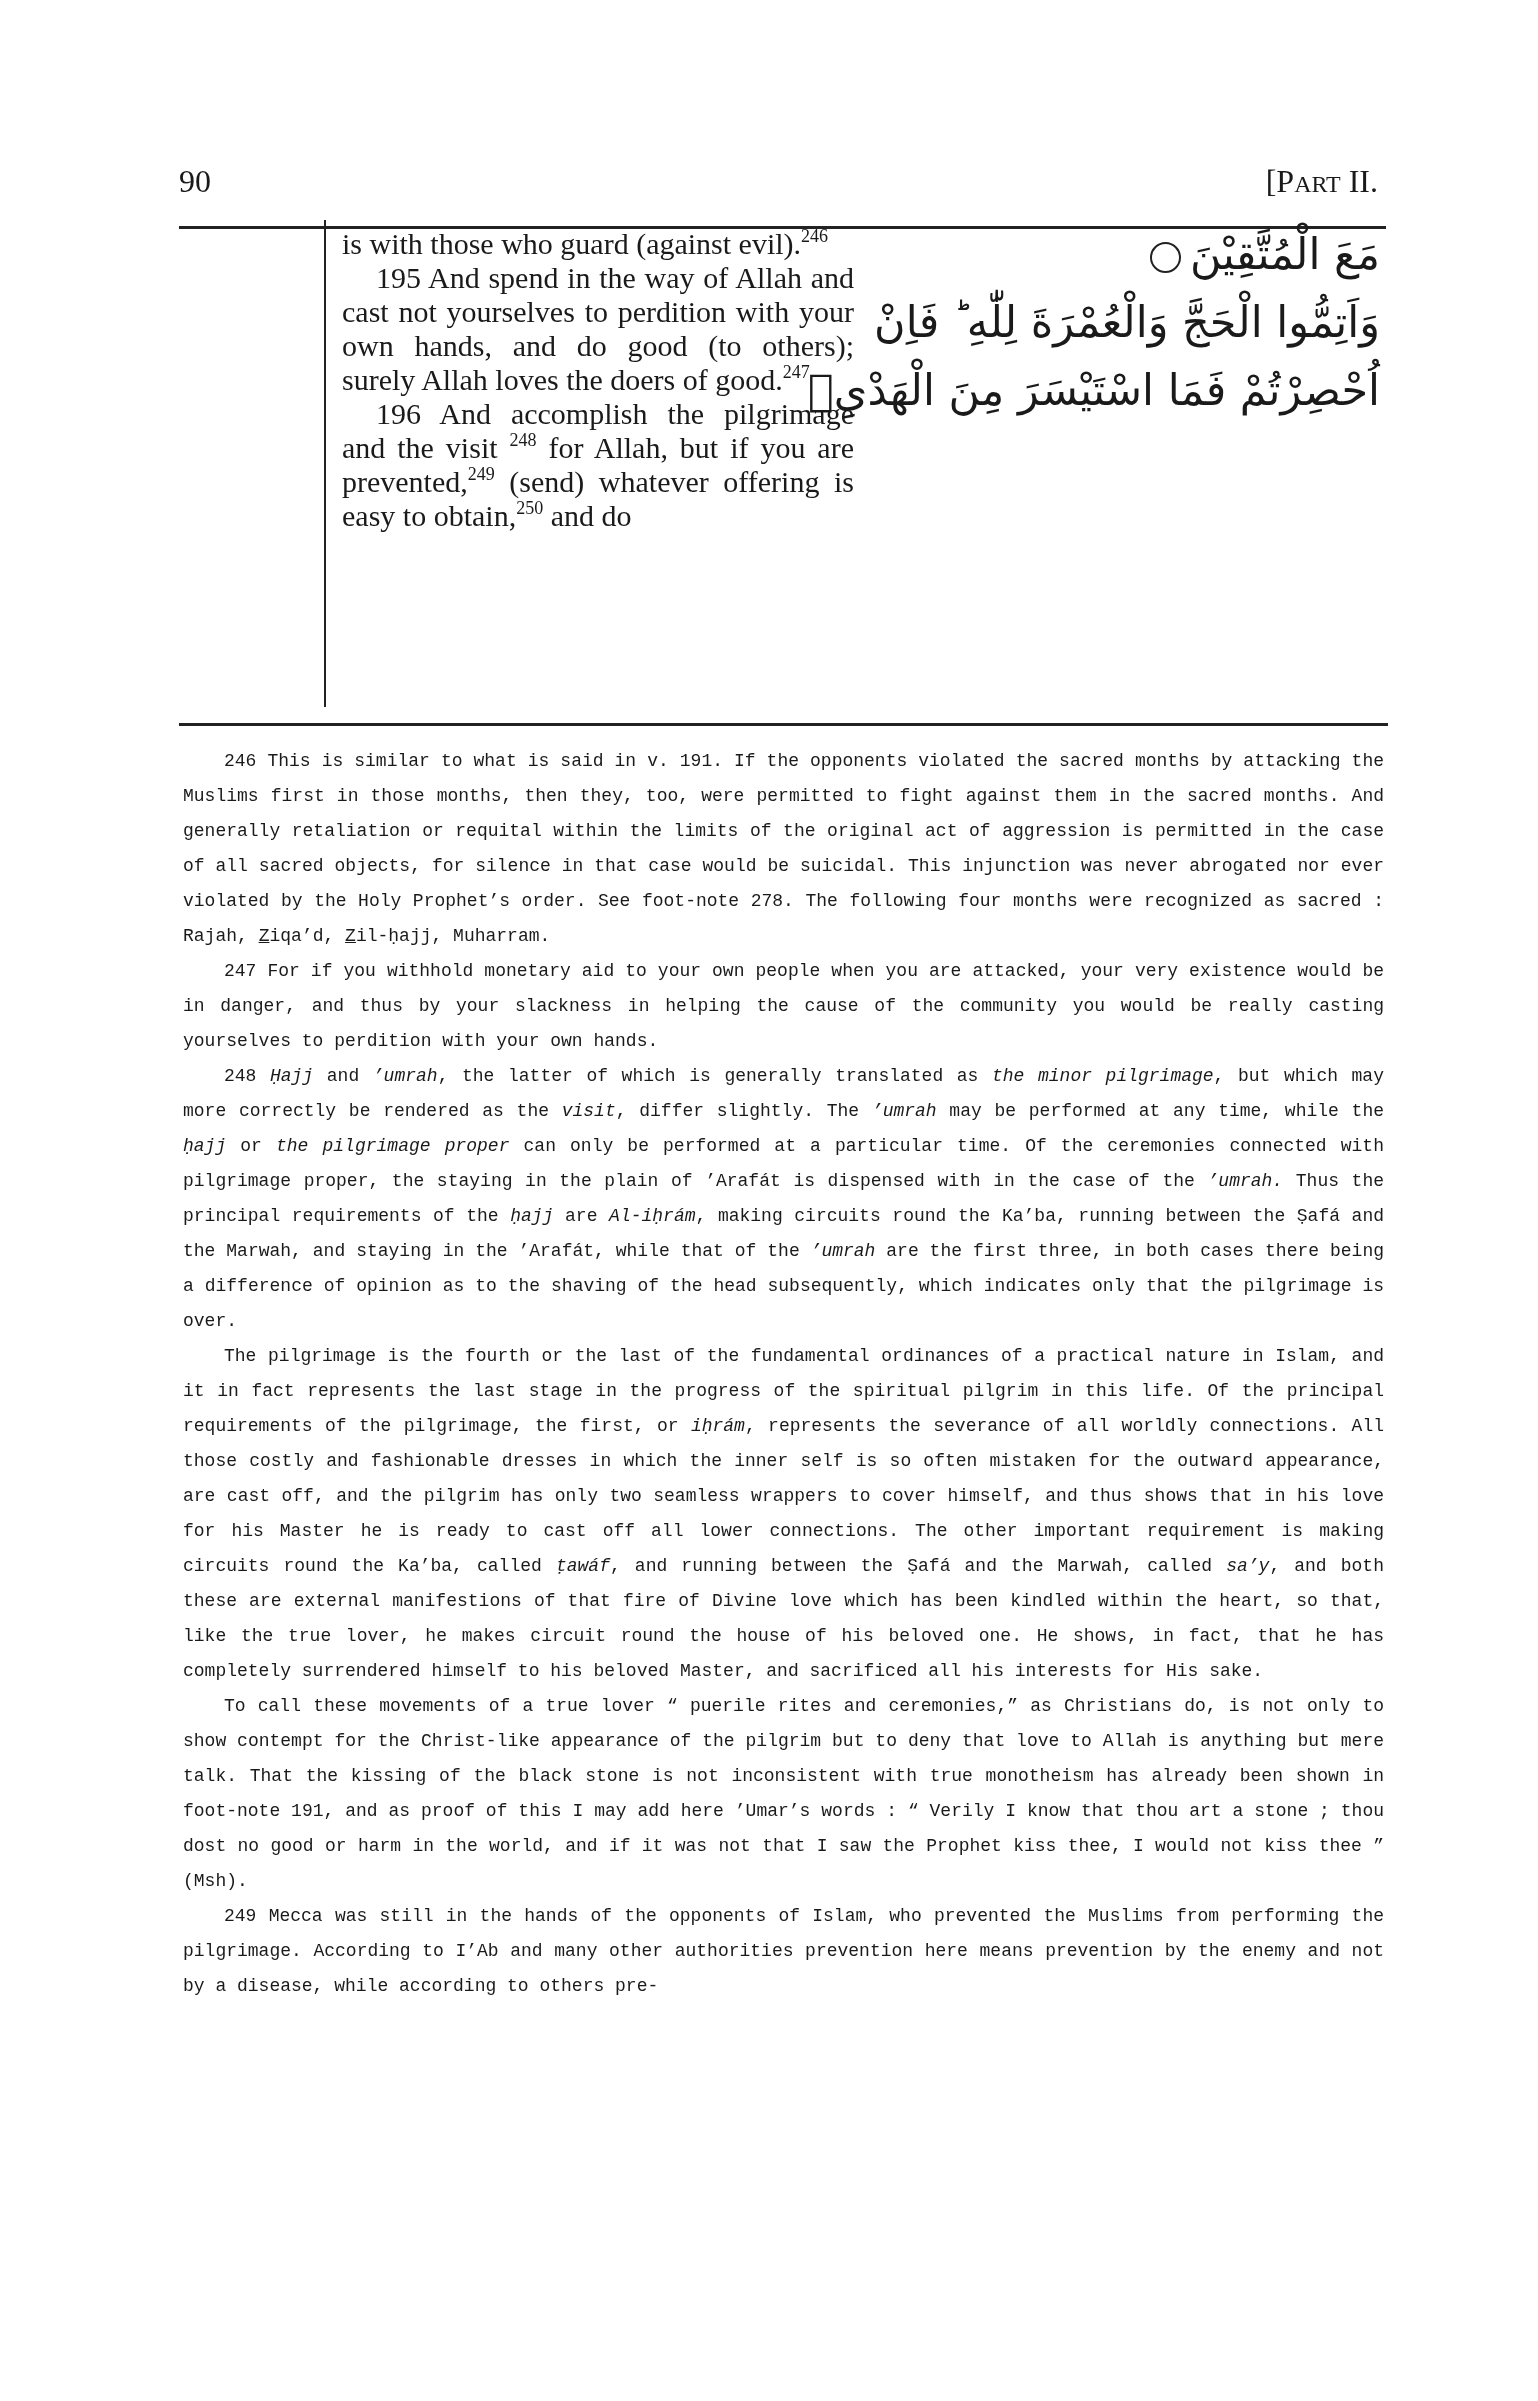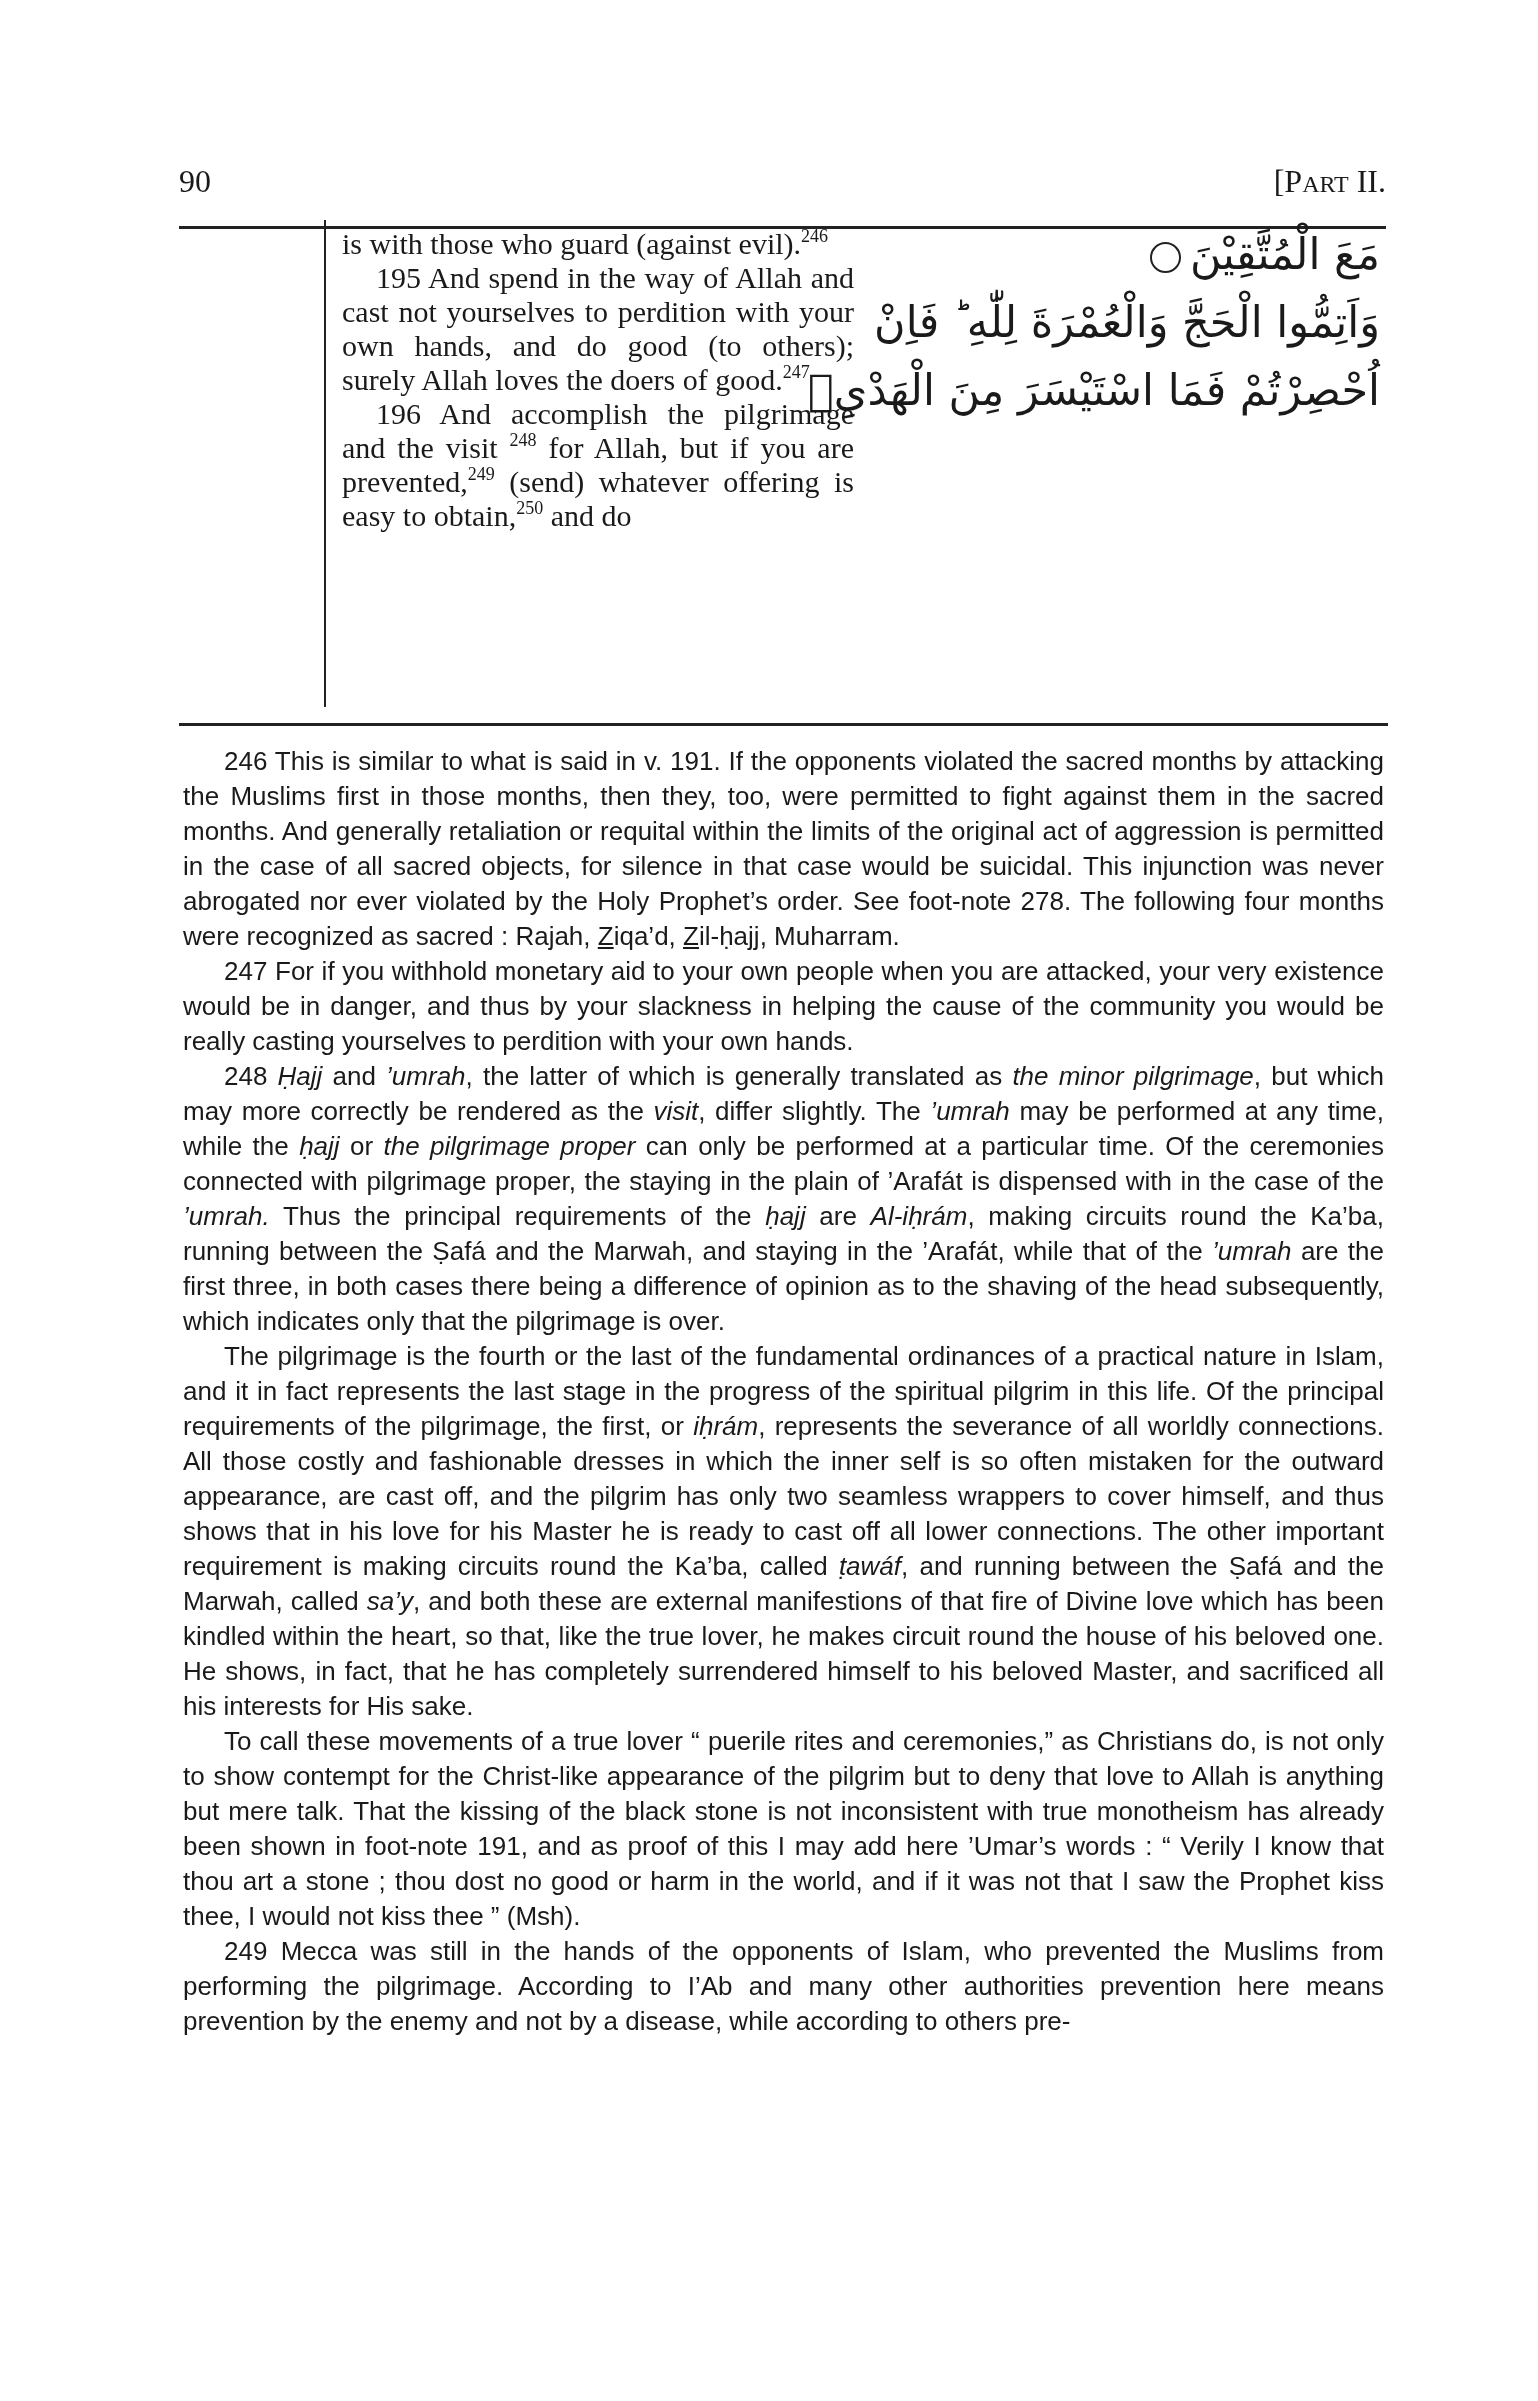--- a/index.html
+++ b/index.html
@@ -5,21 +5,21 @@
   html, body { margin: 0; padding: 0; background: #ffffff; }
   body { width: 1538px; height: 2401px; position: relative; overflow: hidden;
          font-family: "DejaVu Serif", "Liberation Serif", serif; color: #1a1a1a; }
   .page { position: absolute; left: 0; top: 0; width: 1280px; height: 2401px; }
 
   
   .running-head { position: absolute; left: 179px; top: 163px; width: 1207px; height: 45px;
                   font-family: "Liberation Serif", "DejaVu Serif", serif; font-size: 32px; }
   .folio { position: absolute; left: 0; top: 0; }
   .head-title { position: absolute; left: 0; right: 0; top: 0; text-align: center; letter-spacing: 0.9px; }
-  .part { position: absolute; right: 0; top: 0; margin-left: 40px; }
+  .part { position: absolute; right: 8px; top: 0; margin-left: 40px; }
   .part .sc { font-size: 24px; }
   .rule-top { position: absolute; left: 179px; top: 226px; width: 1207px; height: 2.7px; background: #222; }
 
   
   .verse-block { position: absolute; left: 324px; top: 220px; width: 1064px; height: 487px; }
   .col-rule { position: absolute; left: 0; top: 0; width: 1.8px; height: 487px; background: #222; }
   .english { position: absolute; left: 18px; top: 7.2px; width: 512px;
              font-family: "Liberation Serif", "DejaVu Serif", serif; font-size: 30px; line-height: 34px;
              text-align: justify; }
   .english p { margin: 0; }
@@ -28,21 +28,21 @@
   .arabic { position: absolute; left: 546px; top: 0; width: 510px; direction: rtl;
             font-family: "DejaVu Sans", sans-serif; font-size: 43px; line-height: 68px; text-align: justify;
             font-weight: normal; }
   .arabic .line { display: block; white-space: nowrap; }
   .ayah-mark { display: inline-block; width: 27px; height: 27px; border: 2.2px solid #222; border-radius: 50%;
                vertical-align: middle; margin: 0 9px; }
   .rule-mid { position: absolute; left: 179px; top: 723px; width: 1209px; height: 2.7px; background: #222; }
 
   
   .footnotes { position: absolute; left: 183px; top: 744px; width: 1201px;
-               font-family: Liberation Sans, sans-serif; font-size: 26px; line-height: 35px;
+               font-family: Liberation Mono, monospace; font-size: 18px; line-height: 35px;
                text-align: justify; }
   .footnotes p { margin: 0; text-indent: 41px; }
   .footnotes .it { font-style: italic; }
   .u { text-decoration: underline; }
 </style>
 </head>
 <body>
 
 <div class="page">
 

